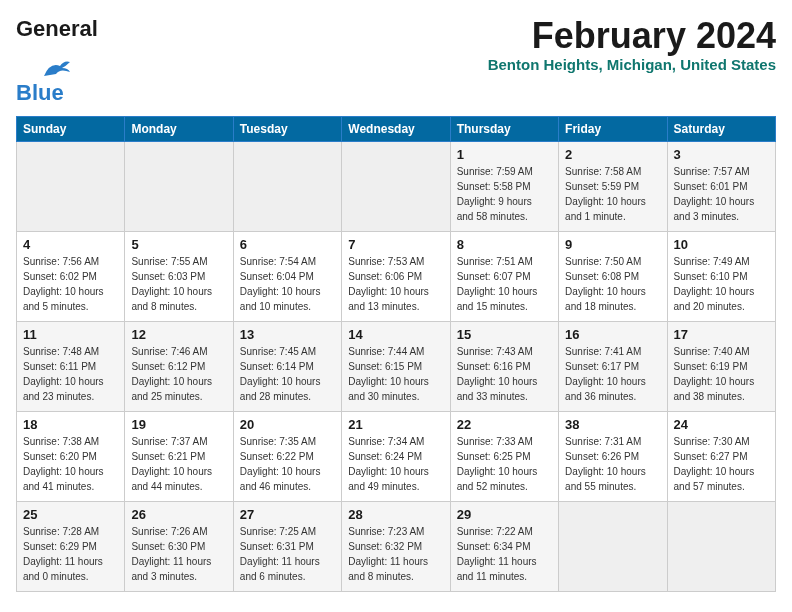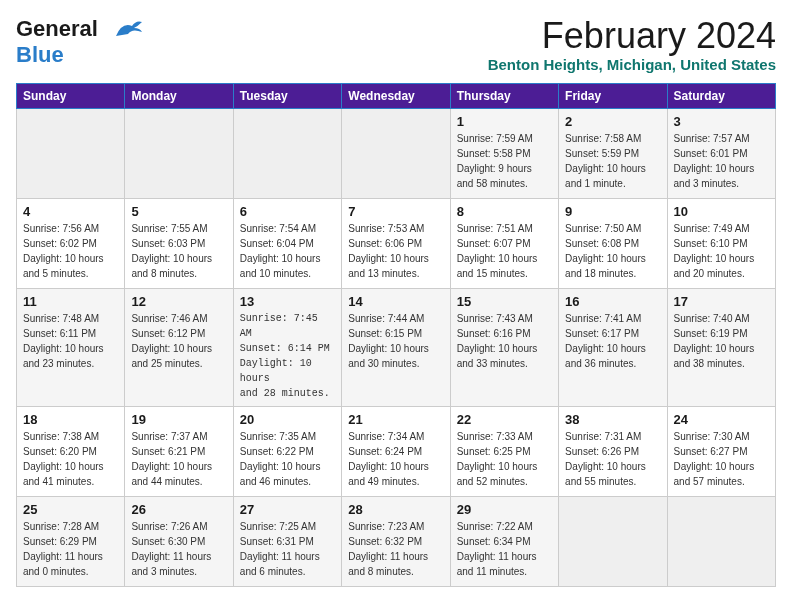--- a/index.html
+++ b/index.html
@@ -14,40 +14,40 @@
       display: flex;
       justify-content: space-between;
       align-items: flex-start;
       margin-bottom: 10px;
     }
     .logo {
       display: flex;
       flex-direction: column;
       align-items: flex-start;
     }
-    .logo-line1 { display: flex; align-items: center; gap: 16px; }
+    .logo-line1 { display: flex; align-items: center; gap: 16px; flex-direction: column; }
     .title-block { text-align: right; }
     .main-title {
       font-size: 36px;
-      font-weight: normal;
+      font-weight: bold;
       color: #1a1a1a;
       line-height: 1.1;
     }
     .subtitle {
       font-size: 15px;
       font-weight: bold;
       color: #0f766e;
     }
     table {
       width: 100%;
       border-collapse: collapse;
       font-size: 10.5px;
     }
     thead tr th {
-      background: #4c1d95;
+      background: #0369a1;
       color: #fff;
       text-align: left;
       padding: 5px 6px;
       font-size: 12px;
       font-weight: bold;
       border: 1px solid #2a7dc9;
     }
     tbody tr td {
       border: 1px solid #ccc;
       vertical-align: top;
@@ -195,21 +195,21 @@
         </td>
         <td>
           <span class="day-num">12</span>
           <div class="day-info" style="white-space: pre-line;">Sunrise: 7:46 AM
 Sunset: 6:12 PM
 Daylight: 10 hours
 and 25 minutes.</div>
         </td>
         <td>
           <span class="day-num">13</span>
-          <div class="day-info" style="white-space: pre-line; font-family: Liberation Mono, monospace;">Sunrise: 7:45 AM
+          <div class="day-info" style="white-space: pre-line;">Sunrise: 7:45 AM
 Sunset: 6:14 PM
 Daylight: 10 hours
 and 28 minutes.</div>
         </td>
         <td>
           <span class="day-num">14</span>
           <div class="day-info" style="white-space: pre-line;">Sunrise: 7:44 AM
 Sunset: 6:15 PM
 Daylight: 10 hours
 and 30 minutes.</div>

